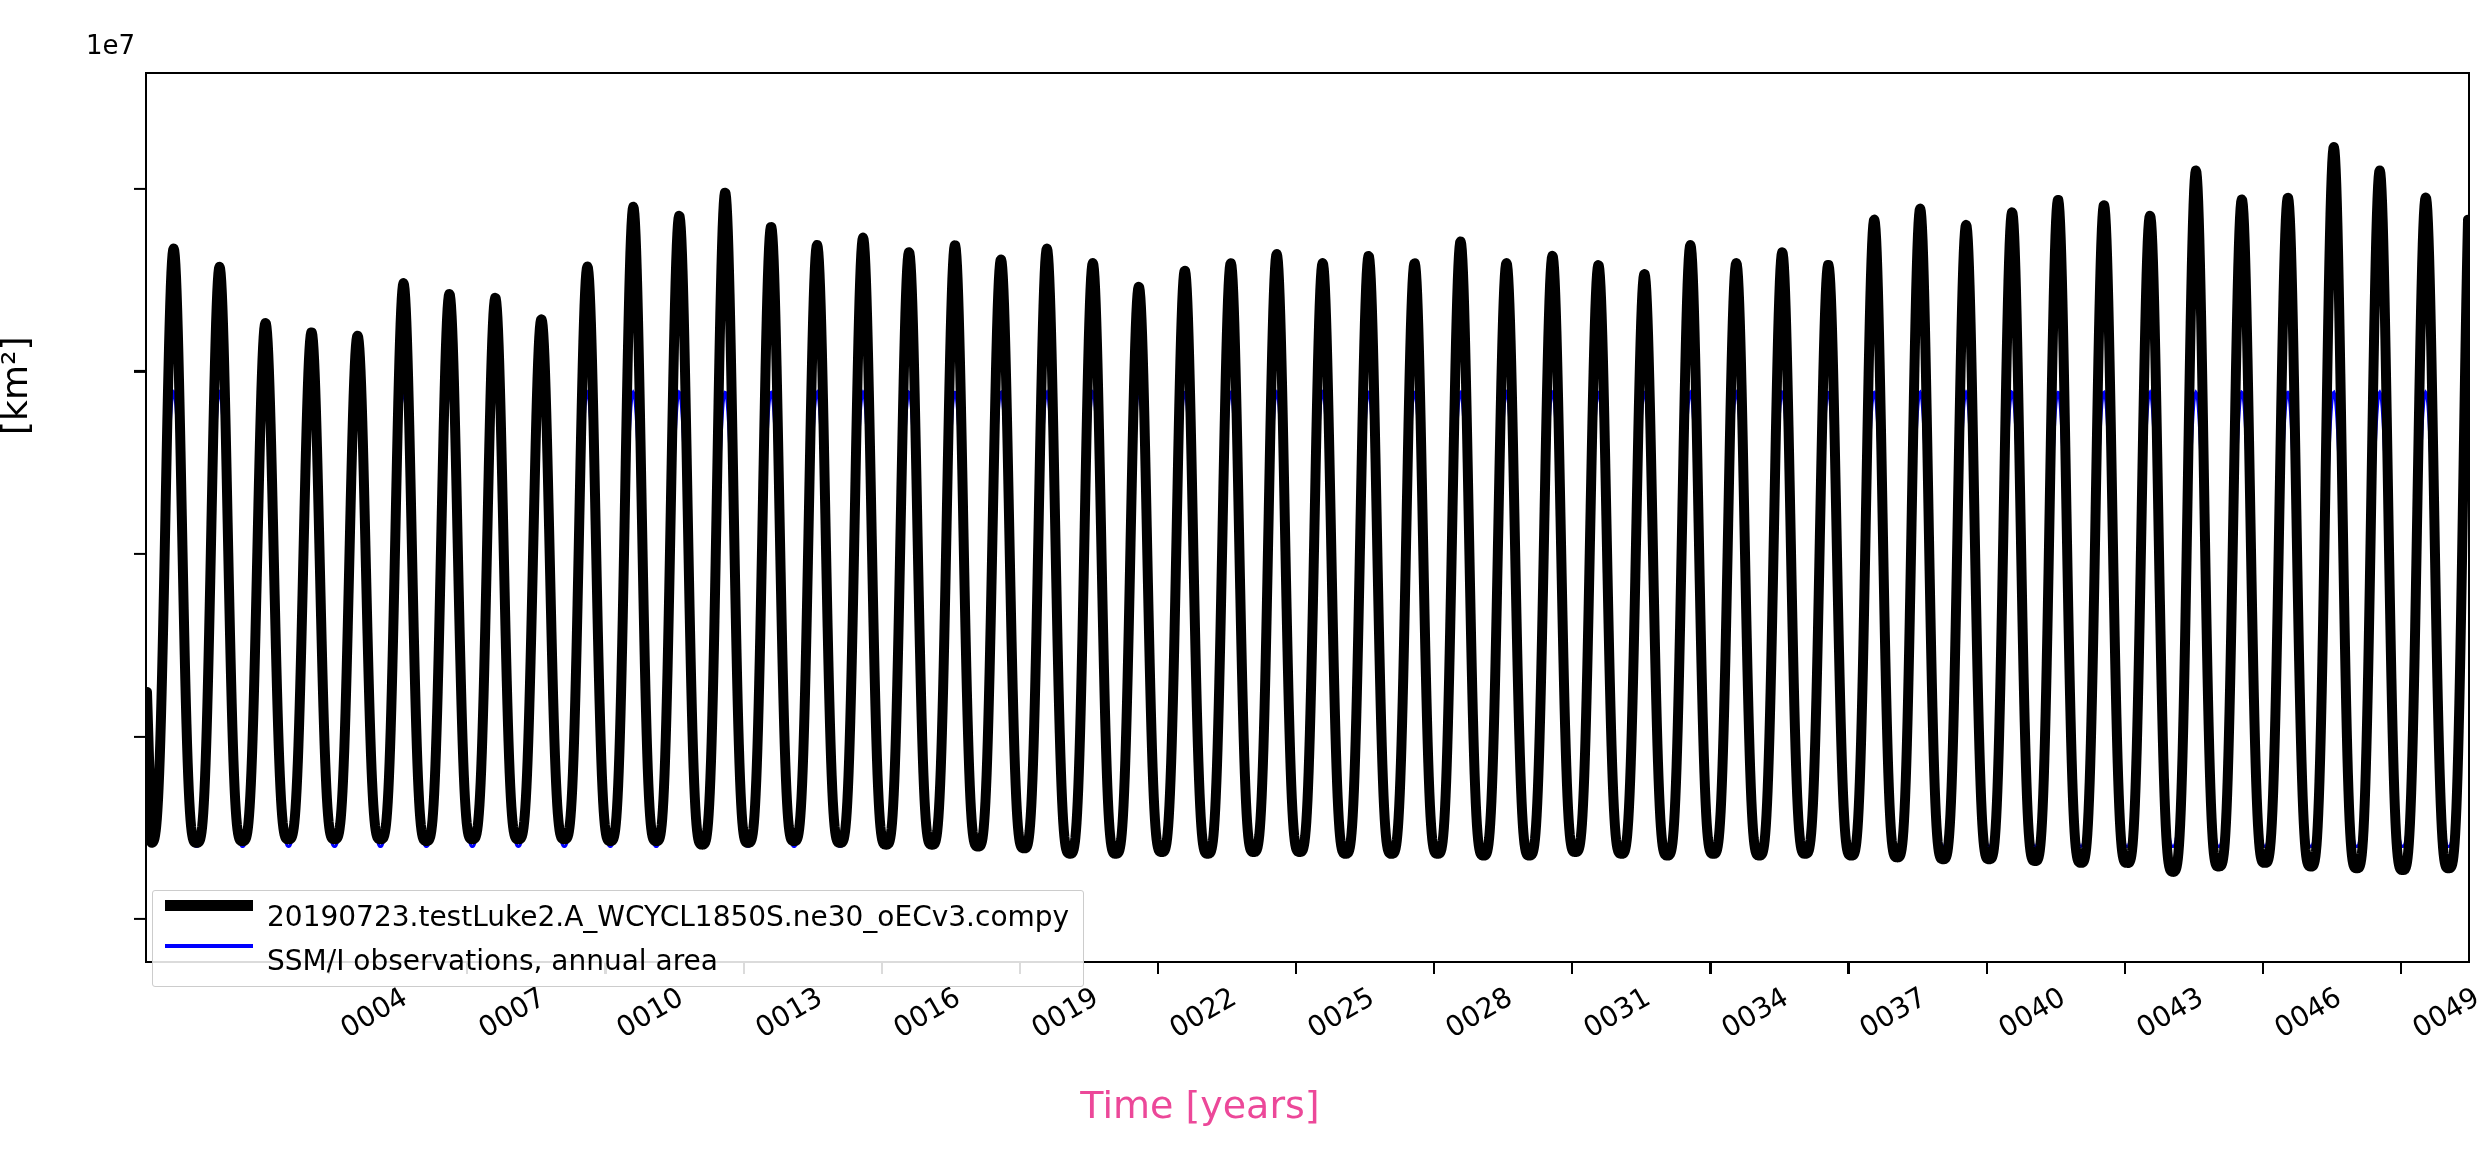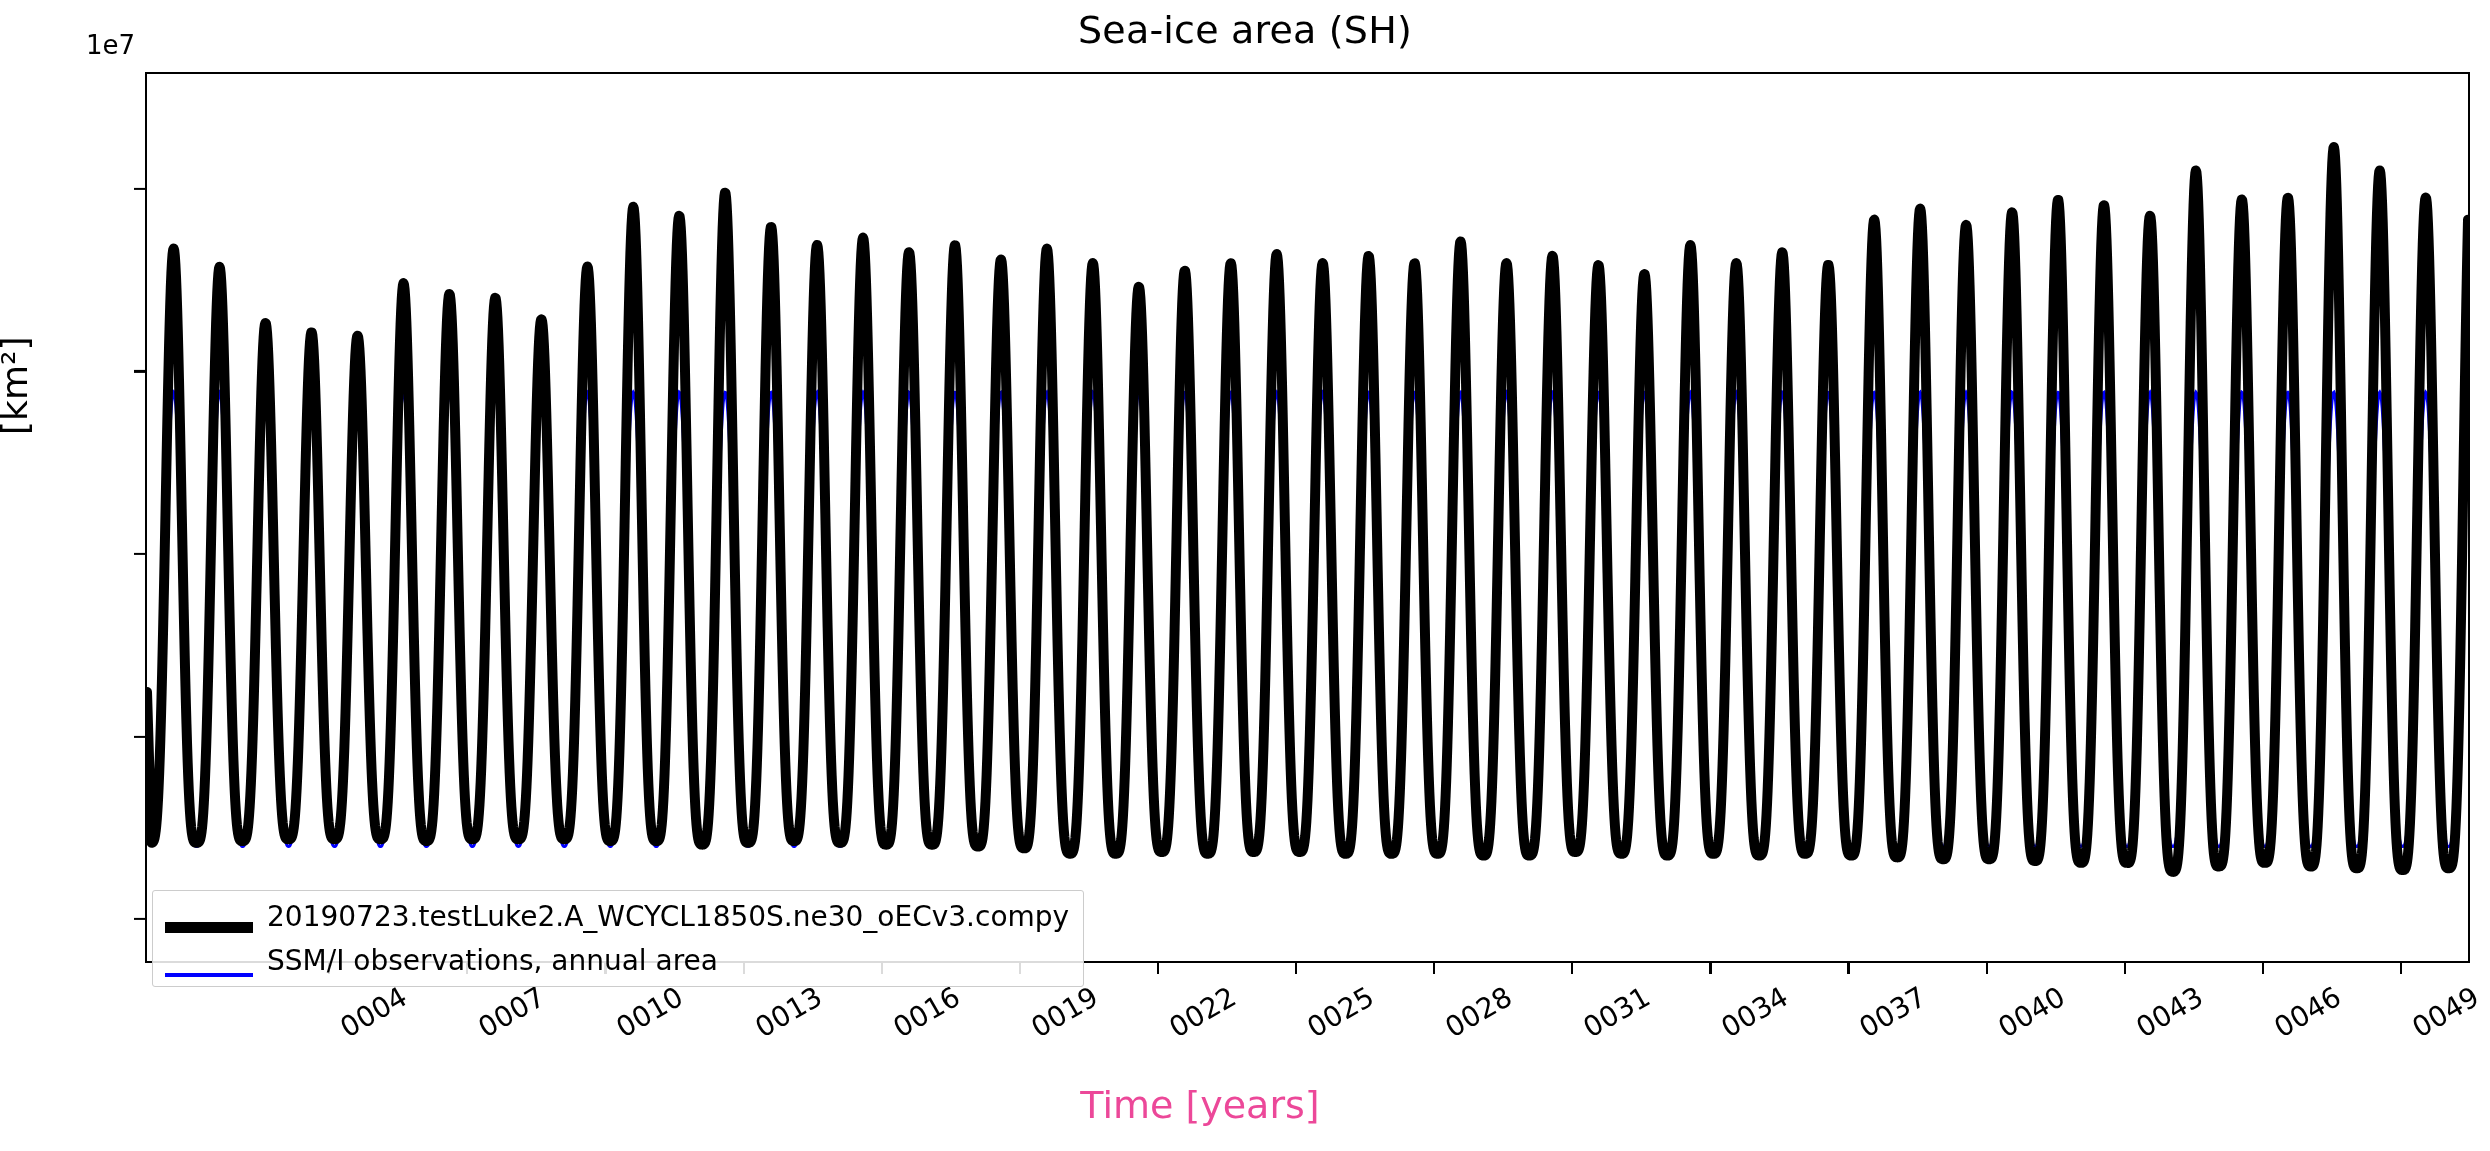--- a/index.html
+++ b/index.html
@@ -37,32 +37,31 @@
     position:absolute;left:0;top:1083px;width:2400px;text-align:center;
     font-size:38px;color:#ec4899;
   }
 
   #legend{
     position:absolute;left:152px;top:890px;
     border:1.6px solid #cccccc;background:rgba(255,255,255,0.86);
     border-radius:3px;padding:9px 14px 9px 12px;
     display:flex;flex-direction:column;gap:11px;
   }
-  .legrow{display:flex;align-items:flex-end;gap:14px;}
+  .legrow{display:flex;align-items:flex-start;gap:14px;}
   .legline{display:block;flex:none;width:88px;}
   .legline.thick{height:11px;background:#000000;}
   .legline.thin{height:4px;background:#0000ff;}
   .legtxt{font-size:28px;color:#000;white-space:nowrap;}
 </style>
 </head>
 <body>
 
 <div id="fig">
 
-  <div id="title">Sea-ice area (SH)</div>
 
   <div id="expo">1e7</div>
 
   <div id="ylabel">[km²]</div>
 
   <div id="yticks-container">
       <div class="ytickmark" style="top: 919.18px;"></div>
       <div class="ytickmark" style="top: 736.598px;"></div>
       <div class="ytickmark" style="top: 554.016px;"></div>
       <div class="ytickmark" style="top: 371.434px;"></div>

